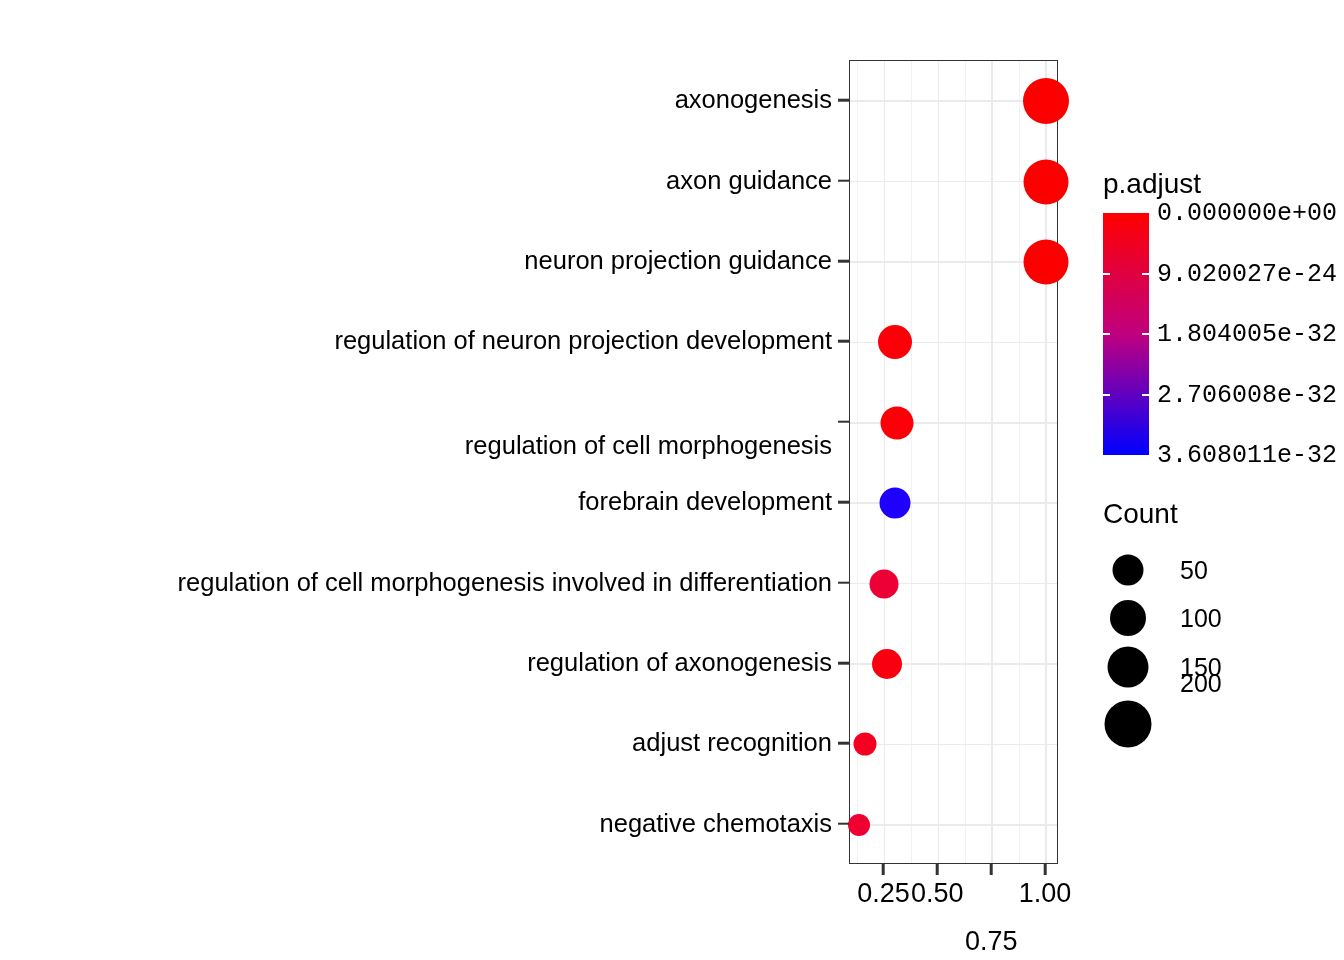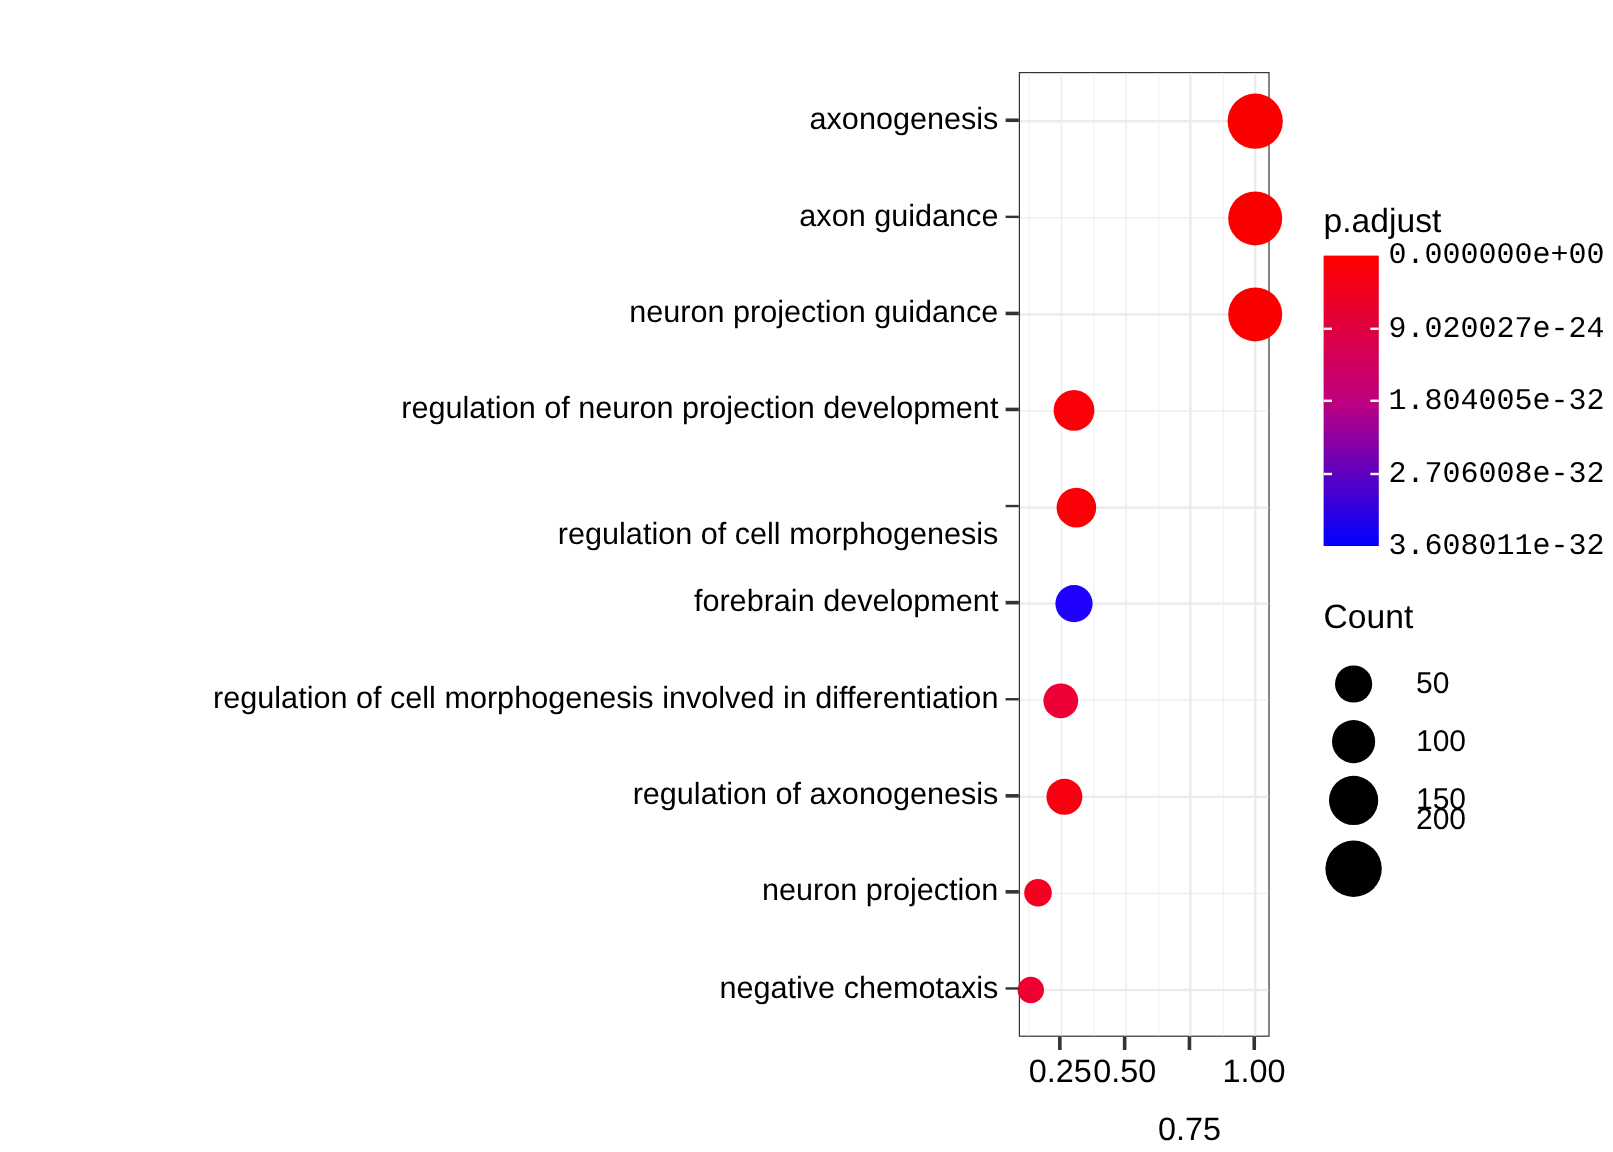--- a/index.html
+++ b/index.html
@@ -92,21 +92,21 @@
       <div class="ylab" style="top: 341.4px; right: 512px;">regulation of neuron projection development</div>
       <div class="ytick" style="left: 838px; top: 421.8px;"></div>
       <div class="ylab" style="top: 446px; right: 512px;">regulation of cell morphogenesis</div>
       <div class="ytick" style="left: 838px; top: 502.2px;"></div>
       <div class="ylab" style="top: 502.2px; right: 512px;">forebrain development</div>
       <div class="ytick" style="left: 838px; top: 582.6px;"></div>
       <div class="ylab" style="top: 582.6px; right: 512px;">regulation of cell morphogenesis involved in differentiation</div>
       <div class="ytick" style="left: 838px; top: 663px;"></div>
       <div class="ylab" style="top: 663px; right: 512px;">regulation of axonogenesis</div>
       <div class="ytick" style="left: 838px; top: 743.4px;"></div>
-      <div class="ylab" style="top: 743.4px; right: 512px;">neuron projection</div>
+      <div class="ylab" style="top: 743.4px; right: 512px;">adjust recognition</div>
       <div class="ytick" style="left: 838px; top: 823.8px;"></div>
       <div class="ylab" style="top: 823.8px; right: 512px;">negative chemotaxis</div>
     </div>
 
   <div id="xaxis">
       <div class="xtick" style="left: 883.474px; top: 864px;"></div>
       <div class="xlab" style="left: 883.474px;">0.25</div>
       <div class="xtick" style="left: 937.34px; top: 864px;"></div>
       <div class="xlab" style="left: 937.34px;">0.50</div>
       <div class="xtick" style="left: 991.206px; top: 864px;"></div>

